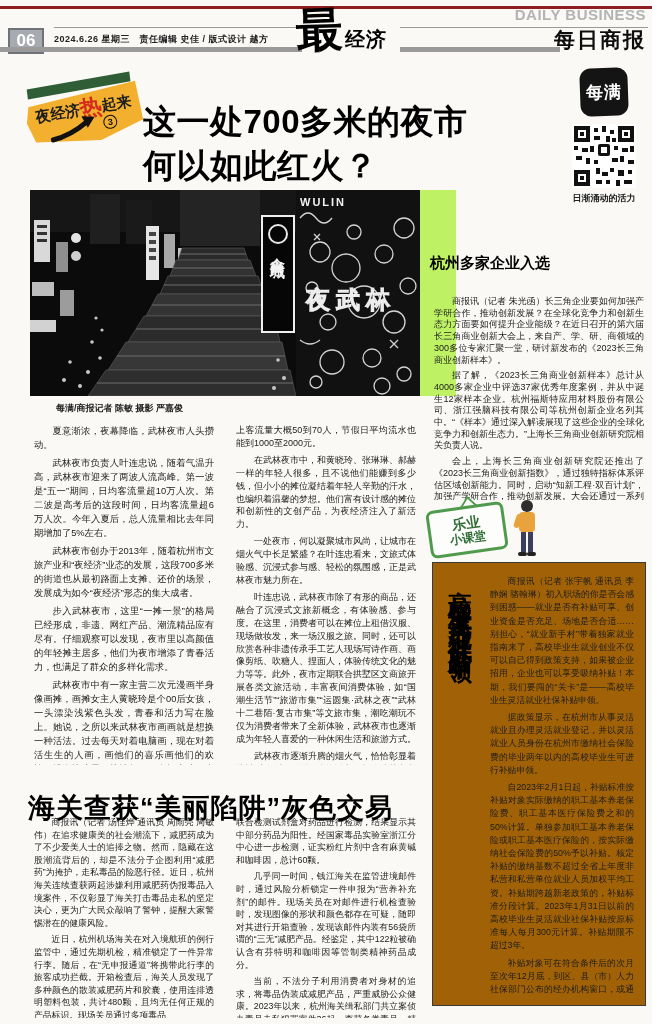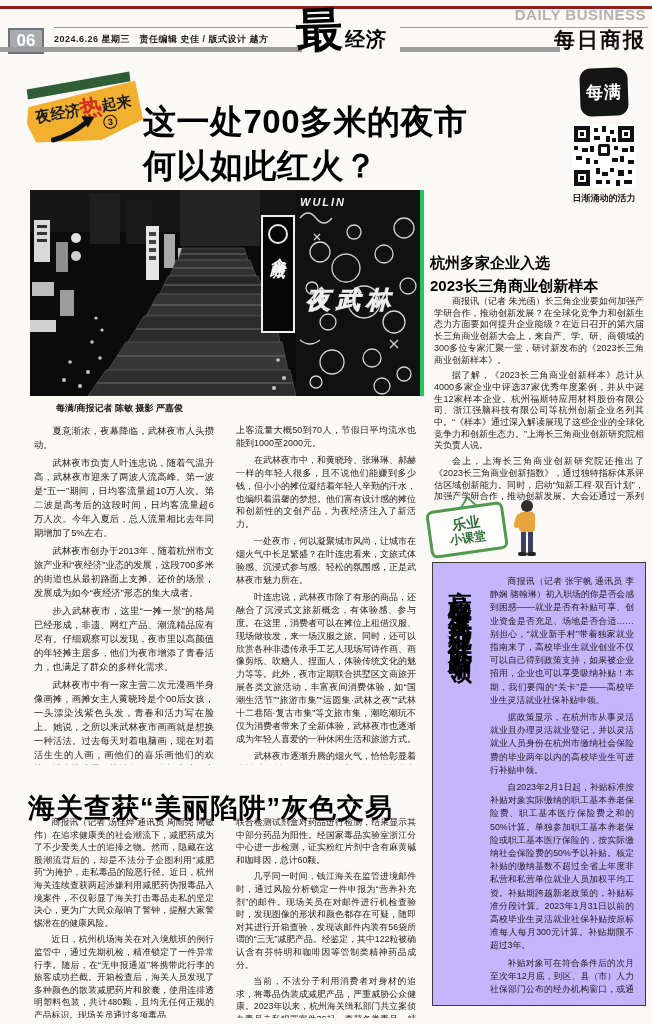--- a/index.html
+++ b/index.html
@@ -43,21 +43,21 @@
 
   
   .app-icon{position:absolute;left:580px;top:68px;width:48px;height:48px;background:#141414;
             border-radius:11px;display:flex;align-items:center;justify-content:center;
             color:#fff;font-weight:900;font-size:17px;letter-spacing:1px;transform:rotate(-2deg);}
   .qr{position:absolute;left:572px;top:124px;width:64px;height:64px;}
   .qr-caption{position:absolute;left:556px;top:192px;width:96px;text-align:center;
               font-size:9px;font-weight:bold;color:#222;}
 
   
-  .photo{position:absolute;left:30px;top:190px;width:394px;height:206px;margin:0;background:#22c55e;font-style:italic;}
+  .photo{position:absolute;left:30px;top:190px;width:426px;height:206px;margin:0;background:#bef264;}
   .photo-caption{position:absolute;left:56px;top:402px;font-size:9px;font-weight:bold;color:#222;}
 
   
   .lead-body{position:absolute;left:30px;top:420px;width:390px;height:345px;display:flex;gap:14px;overflow:hidden;}
   .lead-col{width:188px;overflow:hidden;}
   .lead-col1{font-size:9.3px;line-height:14px;}
   .lead-col2{font-size:9px;line-height:12.9px;}
   .lead-body p,.customs-body p,.right-body p,.box-body p{margin:4px;text-indent:2em;text-align:justify;}
   p.cont{text-indent:0;}
 
@@ -80,21 +80,21 @@
               display:flex;flex-direction:column;align-items:center;justify-content:center;}
   .class-line1{font-size:14px;font-weight:900;color:#2f6e35;line-height:15px;}
   .class-line2{font-size:12px;font-weight:900;color:#2f6e35;line-height:14px;}
   .class-hanger{position:absolute;left:30px;top:-2px;width:20px;height:12px;
                 border-left:2px solid #4f9a4c;border-right:2px solid #4f9a4c;
                 transform:rotate(-8deg) perspective(1px);clip-path:polygon(0 100%,50% 0,100% 100%,88% 100%,50% 22%,12% 100%);background:#4f9a4c;}
   .class-person{position:absolute;left:82px;top:0;}
 
   
   .subsidy-box{position:absolute;left:432px;top:562px;width:214px;height:444px;border:1.5px solid #3a3a3a;
-               display:flex;padding:8px 7px;gap:6px;background:#c4b5fd;}
+               display:flex;padding:8px 7px;gap:6px;background:#a16207;}
   .v-title{width:40px;font-size:24px;font-weight:900;color:#000;writing-mode:vertical-rl;
            text-orientation:upright;letter-spacing:5px;line-height:40px;height:100%;}
   .box-body{flex:1;font-size:8.8px;line-height:13.2px;overflow:hidden;}
 </style>
 </head>
 <body>
 
 <div class="page" data-name="newspaper-page">
 
   <div class="topline" data-name="top-accent-rule"></div>
@@ -287,21 +287,21 @@
       <p data-name="customs-paragraph">商报讯（记者 汤佳烨 通讯员 周雨亮 周敏伟）在追求健康美的社会潮流下，减肥药成为了不少爱美人士的追捧之物。然而，隐藏在这股潮流背后的，却是不法分子企图利用“减肥药”为掩护，走私毒品的险恶行径。近日，杭州海关连续查获两起涉嫌利用减肥药伪报毒品入境案件，不仅彰显了海关打击毒品走私的坚定决心，更为广大民众敲响了警钟，提醒大家警惕潜在的健康风险。</p>
       <p data-name="customs-paragraph">近日，杭州机场海关在对入境航班的例行监管中，通过先期机检，精准锁定了一件异常行李。随后，在“无申报通道”将携带此行李的旅客成功拦截。开箱检查后，海关人员发现了多种颜色的散装减肥药片和胶囊，使用连排透明塑料包装，共计480颗，且均无任何正规的产品标识。现场关员通过多项毒品</p>
     </div>
     <div class="customs-col" data-name="customs-column-2">
       <p class="cont" data-name="customs-paragraph">联合检测试剂盒对药品进行检测，结果显示其中部分药品为阳性。经国家毒品实验室浙江分中心进一步检测，证实粉红片剂中含有麻黄碱和咖啡因，总计60颗。</p>
       <p data-name="customs-paragraph">几乎同一时间，钱江海关在监管进境邮件时，通过风险分析锁定一件申报为“营养补充剂”的邮件。现场关员在对邮件进行机检查验时，发现图像的形状和颜色都存在可疑，随即对其进行开箱查验，发现该邮件内装有56袋所谓的“三无”减肥产品。经鉴定，其中122粒被确认含有芬特明和咖啡因等管制类精神药品成分。</p>
       <p data-name="customs-paragraph">当前，不法分子利用消费者对身材的追求，将毒品伪装成减肥产品，严重威胁公众健康。2023年以来，杭州海关缉私部门共立案侦办毒品走私犯罪案件36起，查获各类毒品、精麻药品等66.37千克。</p>
     </div>
   </div>
 
-  <h3 class="right-title" data-name="innovation-title"><span data-name="innovation-title-line1">杭州多家企业入选</span><br><span data-name="innovation-title-line2">2023长三角商业创新样本</span></h3>
+  <h3 class="right-title" data-name="innovation-title"><span data-name="innovation-title-line1">杭州多家企业入选</span><br></h3>
   <div class="right-body" data-name="innovation-article-body">
     <p data-name="innovation-paragraph">商报讯（记者 朱光函）长三角企业要如何加强产学研合作，推动创新发展？在全球化竞争力和创新生态力方面要如何提升企业能级？在近日召开的第六届长三角商业创新大会上，来自产、学、研、商领域的300多位专家汇聚一堂，研讨新发布的《2023长三角商业创新样本》。</p>
     <p data-name="innovation-paragraph">据了解，《2023长三角商业创新样本》总计从4000多家企业中评选37家优秀年度案例，并从中诞生12家样本企业。杭州福斯特应用材料股份有限公司、浙江强脑科技有限公司等杭州创新企业名列其中。“《样本》通过深入解读展现了这些企业的全球化竞争力和创新生态力。”上海长三角商业创新研究院相关负责人说。</p>
     <p data-name="innovation-paragraph">会上，上海长三角商业创新研究院还推出了《2023长三角商业创新指数》，通过独特指标体系评估区域创新能力。同时，启动“知新工程·双百计划”，加强产学研合作，推动创新发展。大会还通过一系列研讨和论坛，聚焦科技创新与产业融合，为长三角乃至全国的创新发展注入新动力。</p>
   </div>
 
   <div class="classroom" data-name="classroom-badge">
     <div class="class-hanger" data-name="sign-hanger-icon"></div>
     <div class="class-sign" data-name="classroom-sign">
       <div class="class-line1" data-name="classroom-label-line1">乐业</div>

